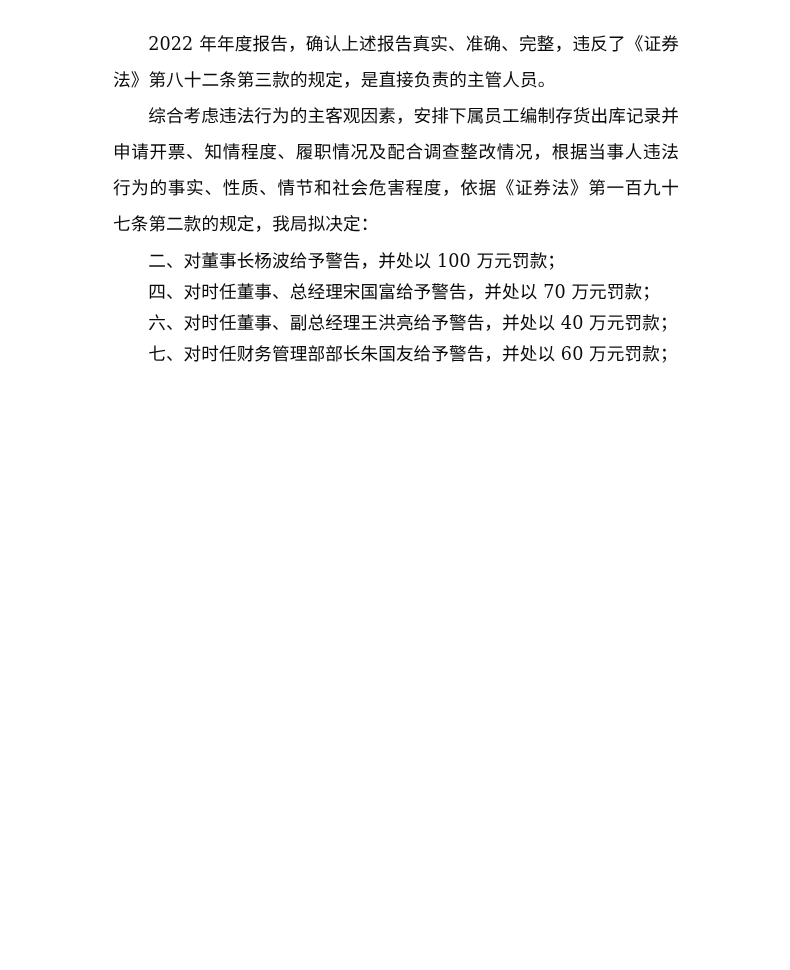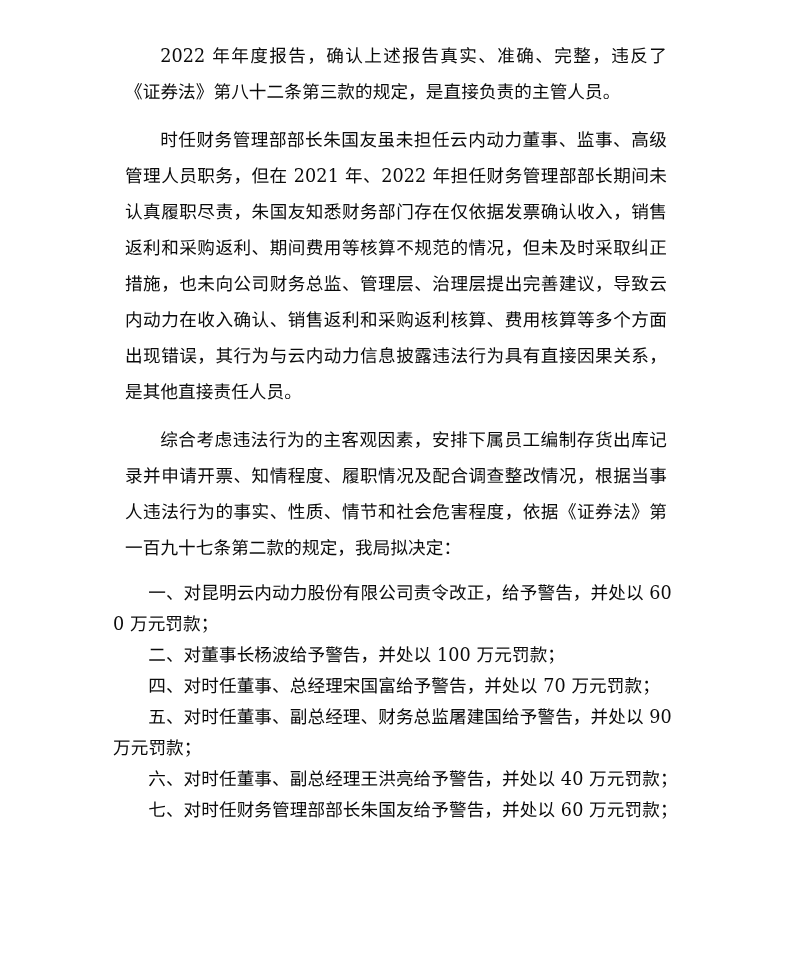--- a/index.html
+++ b/index.html
@@ -30,21 +30,21 @@
     width: 566px;
   }
 
   
   .para {
     font-size: 17.6px;
     line-height: 36px;
     text-align: justify;
     text-justify: inter-ideograph;
     text-indent: 2em;
-    margin: 12px;
+    margin: 0;
     letter-spacing: 0.1px;
     word-break: break-all;
   }
 
   
   .penalty-list {
     list-style: none;
     margin: 4px 0 6px 0;
     padding: 0;
   }
@@ -59,29 +59,26 @@
   }
 </style>
 </head>
 <body>
 
 <div class="page">
   <div class="content">
 
     <p class="para">2022 年年度报告，确认上述报告真实、准确、完整，违反了《证券法》第八十二条第三款的规定，是直接负责的主管人员。</p>
 
-    <p class="para">时任财务管理部部长朱国友虽未担任云内动力董事、监事、高级管理人员职务，但在 2021 年、2022 年担任财务管理部部长期间未认真履职尽责，朱国友知悉财务部门存在仅依据发票确认收入，销售返利和采购返利、期间费用等核算不规范的情况，但未及时采取纠正措施，也未向公司财务总监、管理层、治理层提出完善建议，导致云内动力在收入确认、销售返利和采购返利核算、费用核算等多个方面出现错误，其行为与云内动力信息披露违法行为具有直接因果关系，是其他直接责任人员。</p>
 
 
     <p class="para">综合考虑违法行为的主客观因素，安排下属员工编制存货出库记录并申请开票、知情程度、履职情况及配合调查整改情况，根据当事人违法行为的事实、性质、情节和社会危害程度，依据《证券法》第一百九十七条第二款的规定，我局拟决定：</p>
 
     <ol class="penalty-list">
-      <li class="penalty-item">一、对昆明云内动力股份有限公司责令改正，给予警告，并处以 600 万元罚款；</li>
       <li class="penalty-item">二、对董事长杨波给予警告，并处以 100 万元罚款；</li>
       <li class="penalty-item">四、对时任董事、总经理宋国富给予警告，并处以 70 万元罚款；</li>
-      <li class="penalty-item">五、对时任董事、副总经理、财务总监屠建国给予警告，并处以 90 万元罚款；</li>
       <li class="penalty-item">六、对时任董事、副总经理王洪亮给予警告，并处以 40 万元罚款；</li>
       <li class="penalty-item">七、对时任财务管理部部长朱国友给予警告，并处以 60 万元罚款；</li>
 
     </ol>
 
   </div>
 </div>
 
 </body></html>

